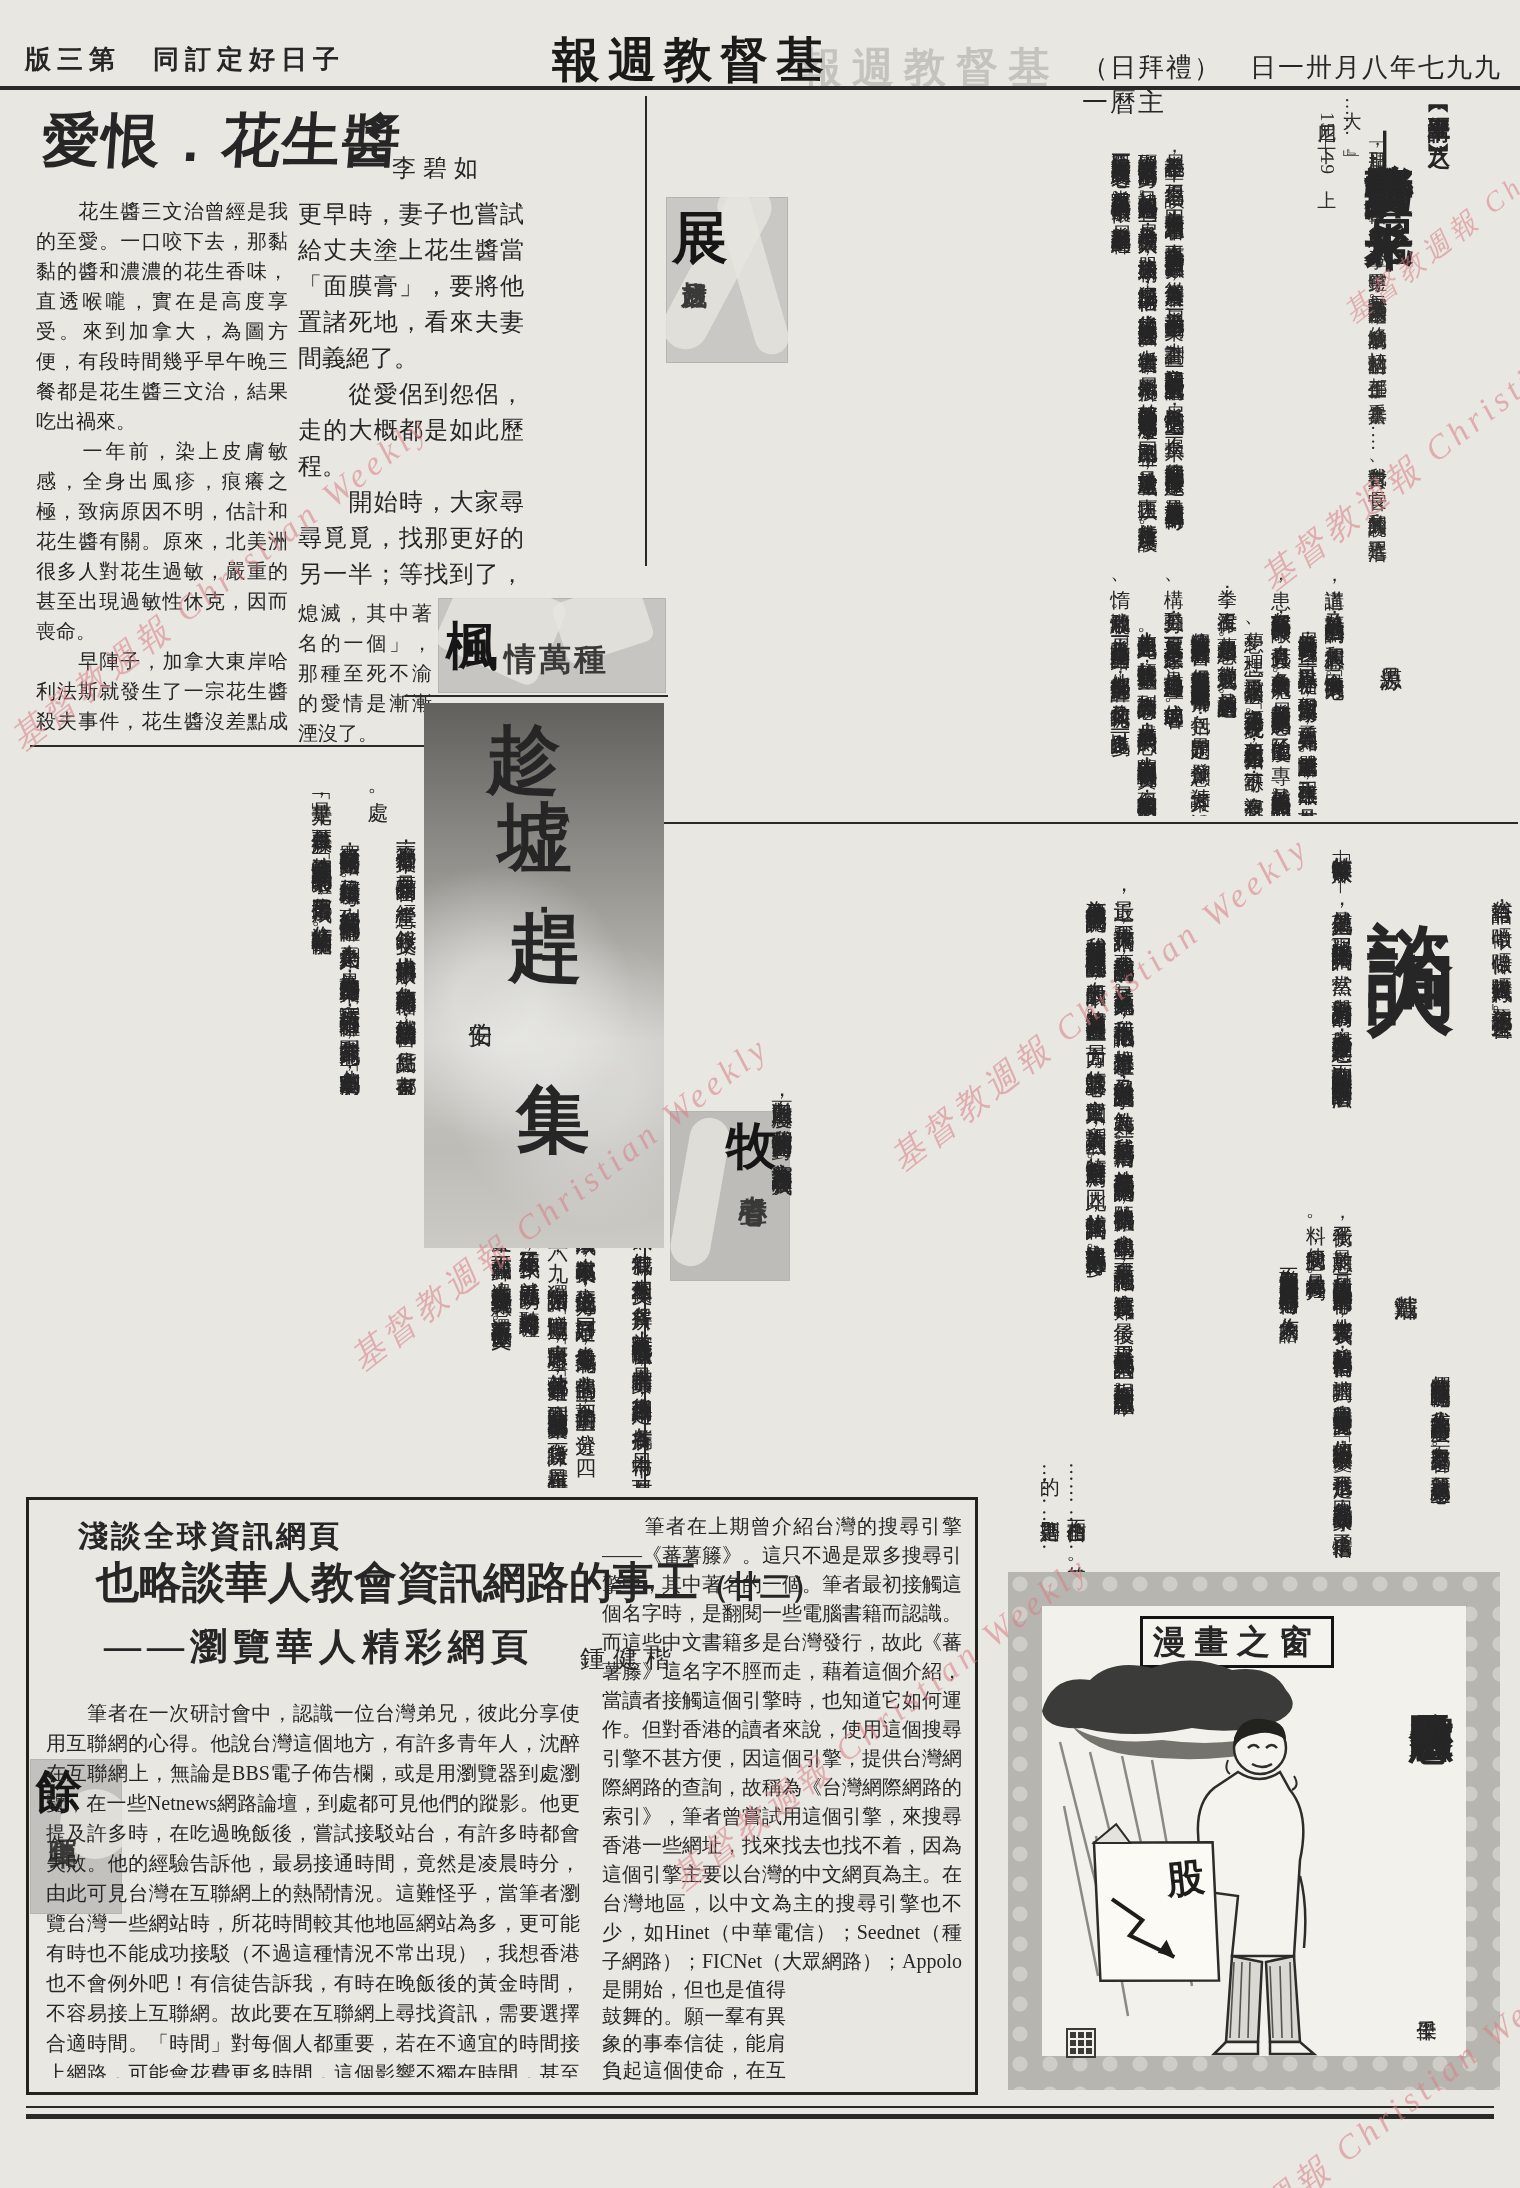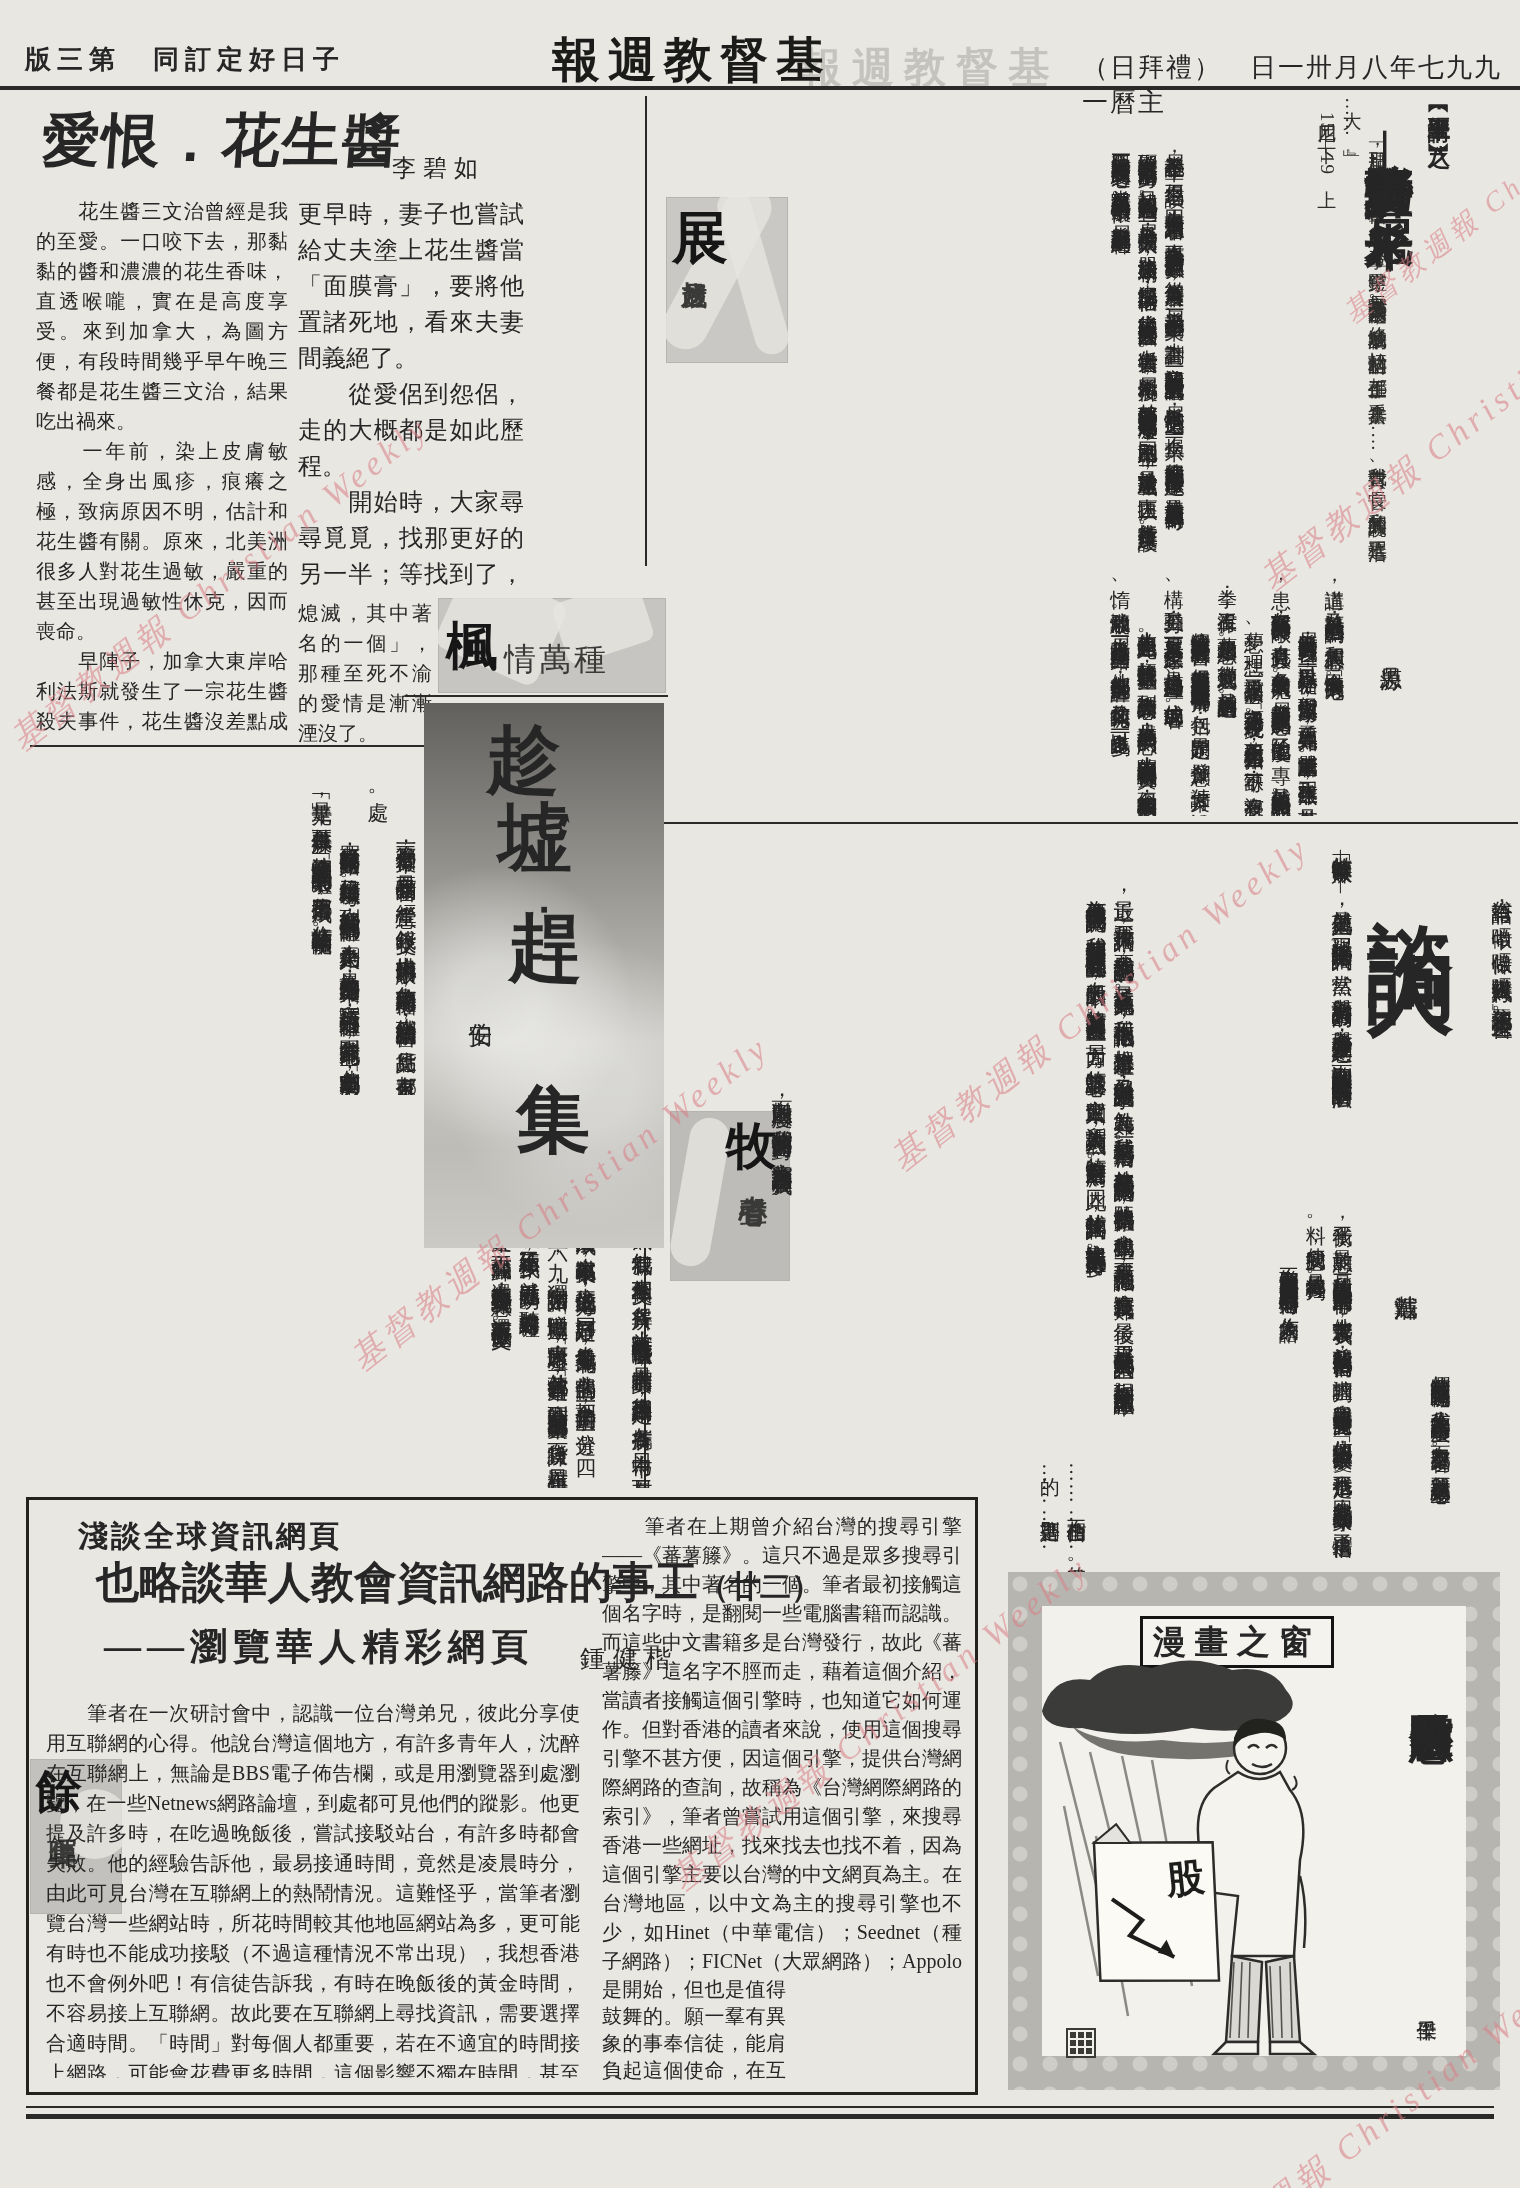--- a/index.html
+++ b/index.html
@@ -46,21 +46,21 @@
 <div class="abs txt" style="left:298px;top:196px;width:226px;height:398px;font-size:24px;">更早時，妻子也嘗試給丈夫塗上花生醬當「面膜膏」，要將他置諸死地，看來夫妻間義絕了。
 　　從愛侶到怨侶，走的大概都是如此歷程。
 　　開始時，大家尋尋覓覓，找那更好的另一半；等找到了，認定了那是最佳良人，於是同心攜手走人生路。做妻子的，當年可能給丈夫一下一下塗一塊花生醬麵包當午餐。如今，卻是含着無比怨恨，一下一下把花生醬塗在丈夫臉上，要取他性命；從相識到相愛，從相愛到相恨，只叫人低迴嘆息。
 　　花生醬殺人事件反映了現代人的愛與恨；至於雅歌讚頌「眾水不能</div>
 <div class="abs txt" style="left:298px;top:598px;width:134px;height:145px;font-size:20px;">熄滅，其中著名的一個」，那種至死不渝的愛情是漸漸湮沒了。</div>
 
 <div class="abs logo" style="left:438px;top:598px;width:228px;height:95px;">
   <span class="swirl" style="left:8px;top:-18px;width:110px;height:90px;border-radius:12px;transform:rotate(24deg);"></span>
   <span class="swirl" style="left:120px;top:-8px;width:90px;height:64px;border-radius:10px;transform:rotate(-18deg);"></span>
   <span class="big" style="left:8px;top:14px;font-size:52px;">楓</span>
-  <span class="rest" style="left:66px;top:40px;font-size:32px;letter-spacing:3px;font-weight:400;">情萬種</span>
+  <span class="rest" style="left:66px;top:40px;font-size:32px;letter-spacing:3px;font-weight:700;">情萬種</span>
 </div>
 <div class="abs rule" style="left:30px;top:745px;width:395px;height:2px;"></div>
 <div class="abs rule" style="left:405px;top:695px;width:263px;height:2px;"></div>
 <div class="abs rule" style="left:645px;top:96px;width:2px;height:470px;"></div>
 
 <div class="abs logo" style="left:666px;top:102px;width:122px;height:166px;background:#c9c8c4;">
   <span class="swirl" style="left:28px;top:-20px;width:46px;height:180px;transform:rotate(28deg);border-radius:40px;"></span>
   <span class="swirl" style="left:70px;top:-10px;width:34px;height:170px;transform:rotate(-16deg);border-radius:40px;"></span>
   <span class="big" style="left:6px;top:4px;font-size:56px;">展</span>
   <span class="rest v" style="left:10px;top:64px;font-size:26px;height:100px;font-weight:700;">翅歲月</span>

